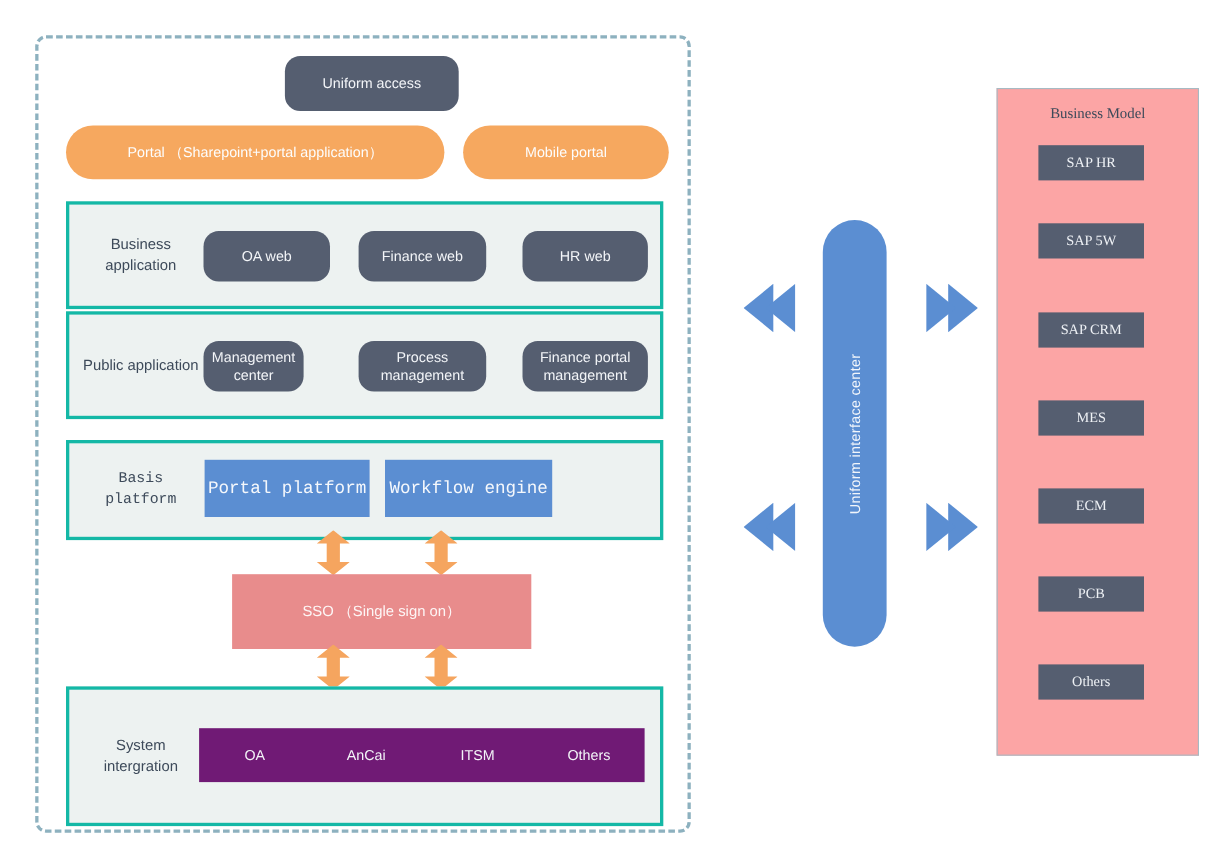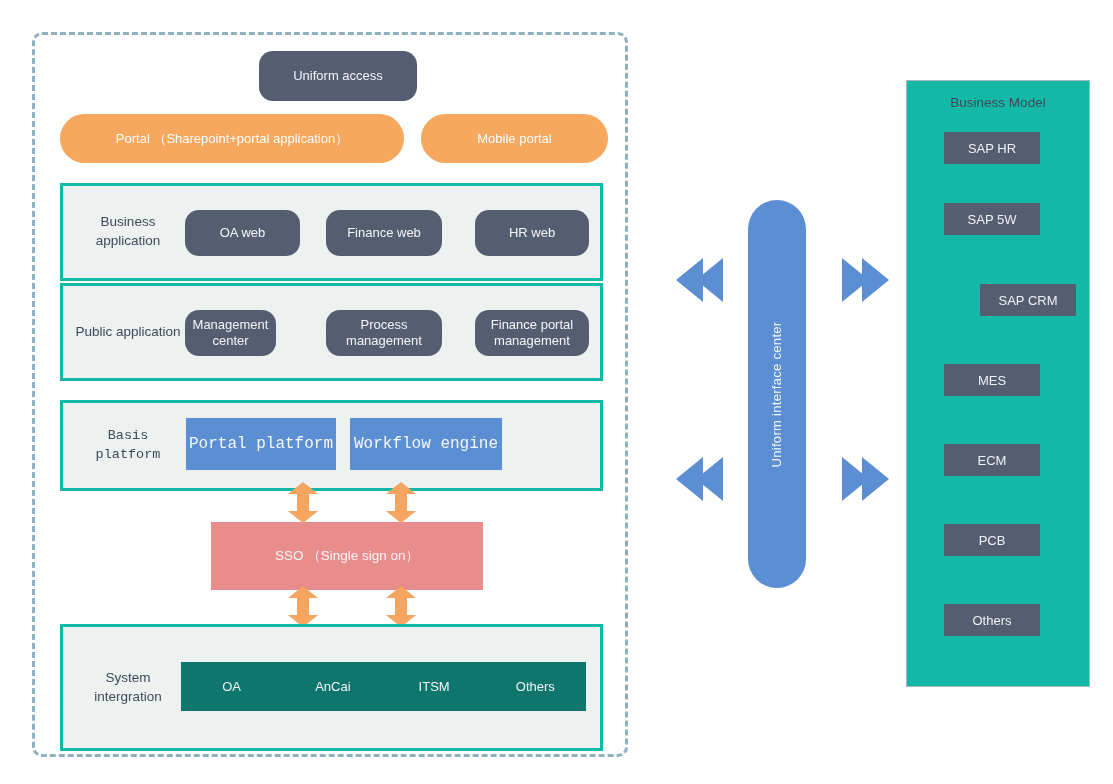--- a/index.html
+++ b/index.html
@@ -33,31 +33,31 @@
   }
   .blue-box{
     background:#5b8ed2;color:#f5f8fc;display:flex;align-items:center;justify-content:center;
     text-align:center;font-size:16px;
   }
   .sso-box{
     background:#e88c8c;color:#fdf6f6;display:flex;align-items:center;justify-content:center;
     font-size:13.5px;
   }
   .sys-bar{
-    background:#0f766e;color:#f3f5f8;display:flex;align-items:center;font-size:13px;
+    background:#701a75;color:#f3f5f8;display:flex;align-items:center;font-size:13px;
   }
   .sys-bar span{flex:1;text-align:center;}
   .v-pill{
     background:#5b8ed2;border-radius:29px;display:flex;align-items:center;justify-content:center;
   }
   .v-pill span{
     transform:rotate(-90deg);white-space:nowrap;color:#f2f6fb;font-size:13px;letter-spacing:.3px;
   }
   .bm-panel{
-    background:#14b8a6;border:1px solid #a7bac3;
+    background:#fca5a5;border:1px solid #a7bac3;font-family:Liberation Serif, serif;
   }
   .bm-title{
     position:absolute;top:14px;left:0;right:0;text-align:center;color:#3d4a5a;font-size:13.5px;
   }
   .bm-btn{
     position:absolute;left:37px;width:96px;height:32px;background:#555e70;color:#eef1f5;
     display:flex;align-items:center;justify-content:center;font-size:13px;
   }
   svg{display:block;}
 </style>
@@ -137,20 +137,20 @@
   </svg>
 
   <div class="abs v-pill" style="left:748px;top:200px;width:58px;height:388px;">
     <span>Uniform interface center</span>
   </div>
 
   <div class="abs bm-panel" style="left:906px;top:80px;width:182px;height:605px;">
     <div class="bm-title">Business Model</div>
     <div class="bm-btn" style="top:51px;">SAP HR</div>
     <div class="bm-btn" style="top:122px;">SAP 5W</div>
-    <div class="bm-btn" style="top:203px;margin-left:36px;">SAP CRM</div>
+    <div class="bm-btn" style="top:203px;">SAP CRM</div>
     <div class="bm-btn" style="top:283px;">MES</div>
     <div class="bm-btn" style="top:363px;">ECM</div>
     <div class="bm-btn" style="top:443px;">PCB</div>
     <div class="bm-btn" style="top:523px;">Others</div>
   </div>
 
 </div>
 
 </body></html>

